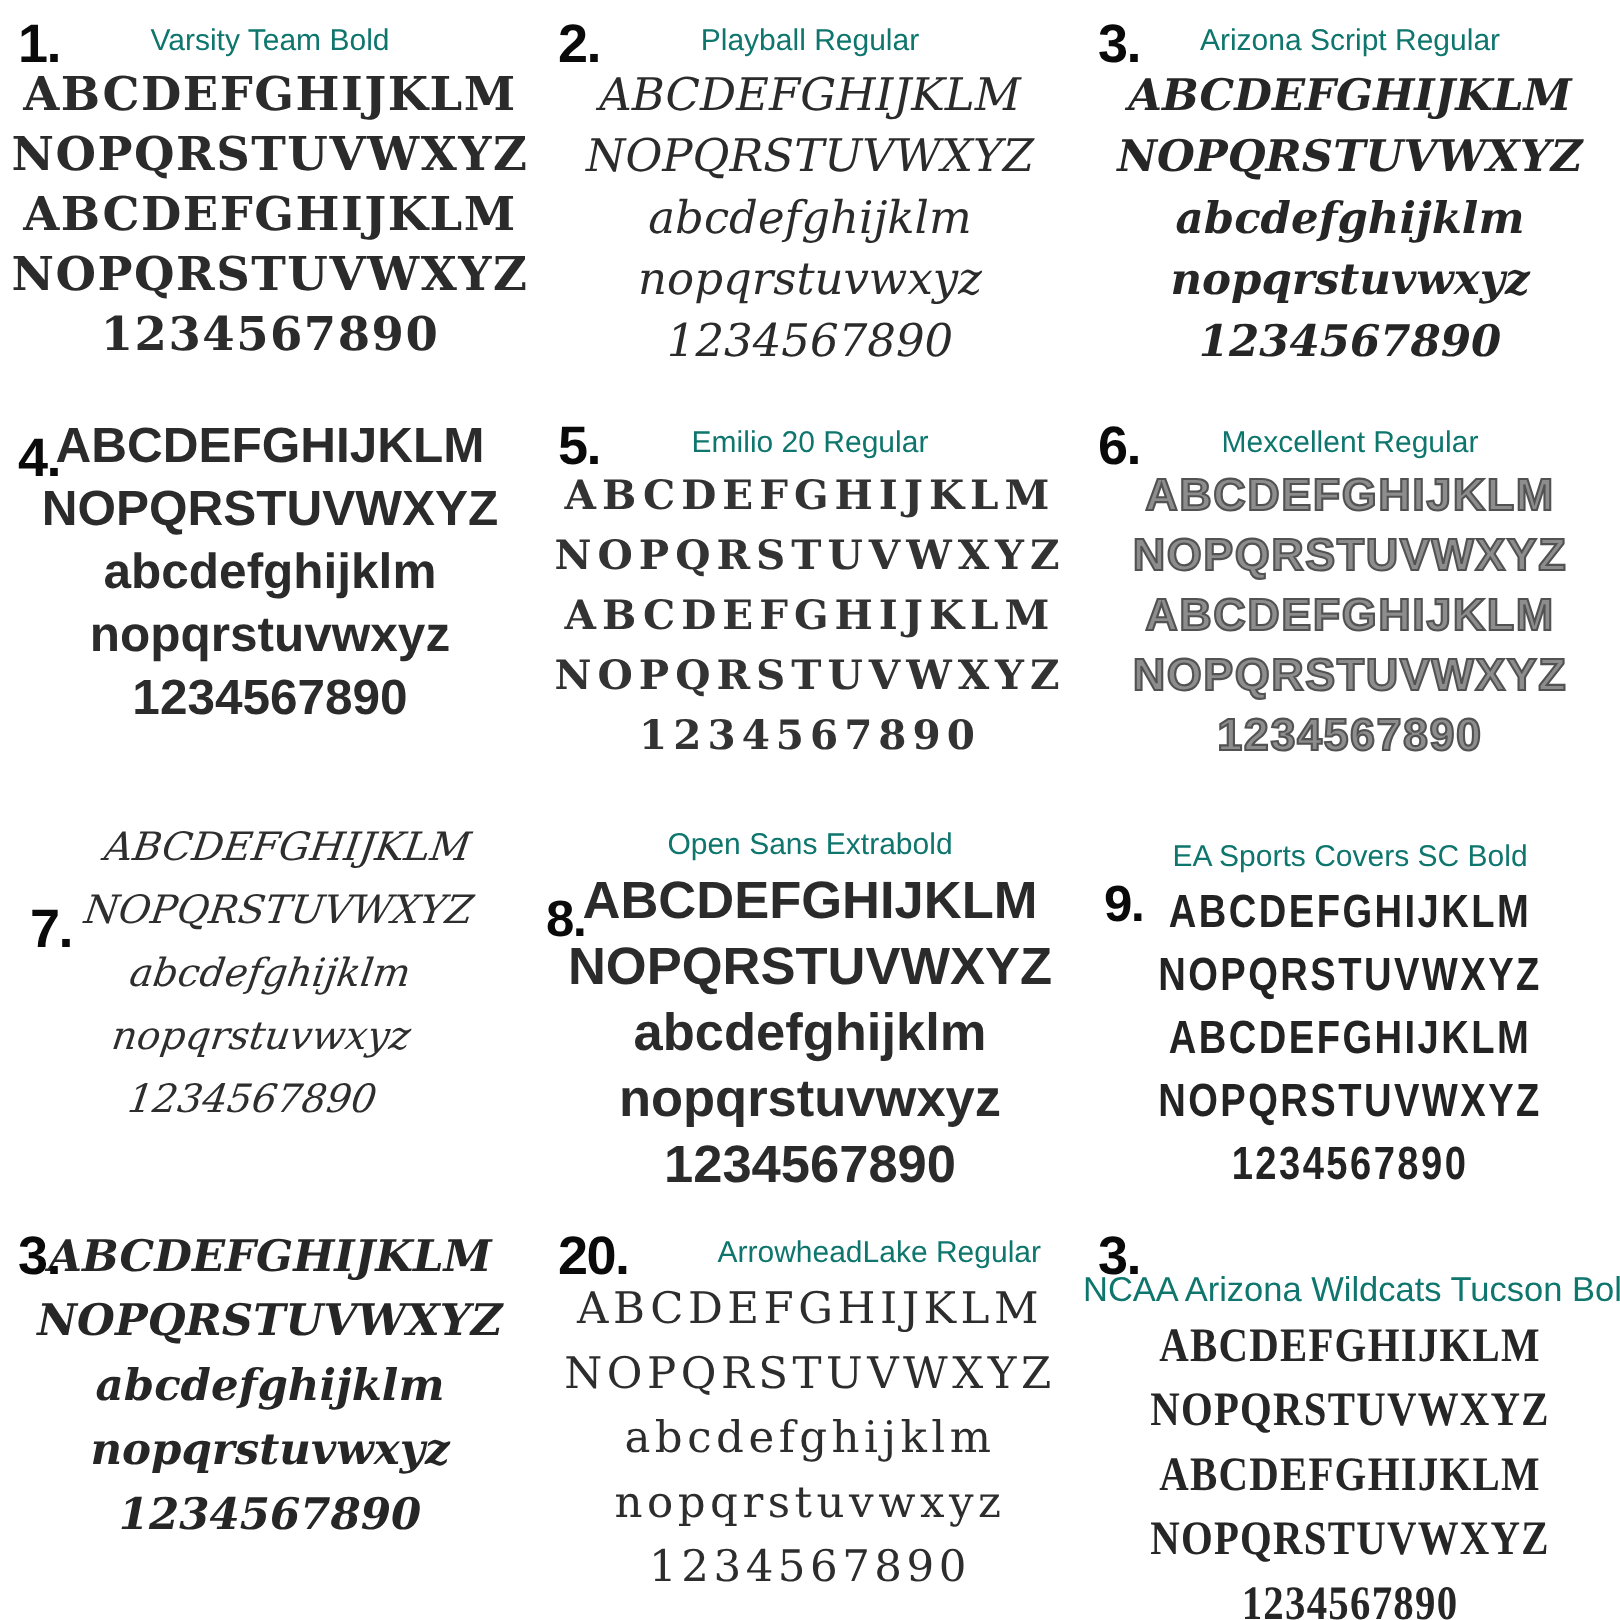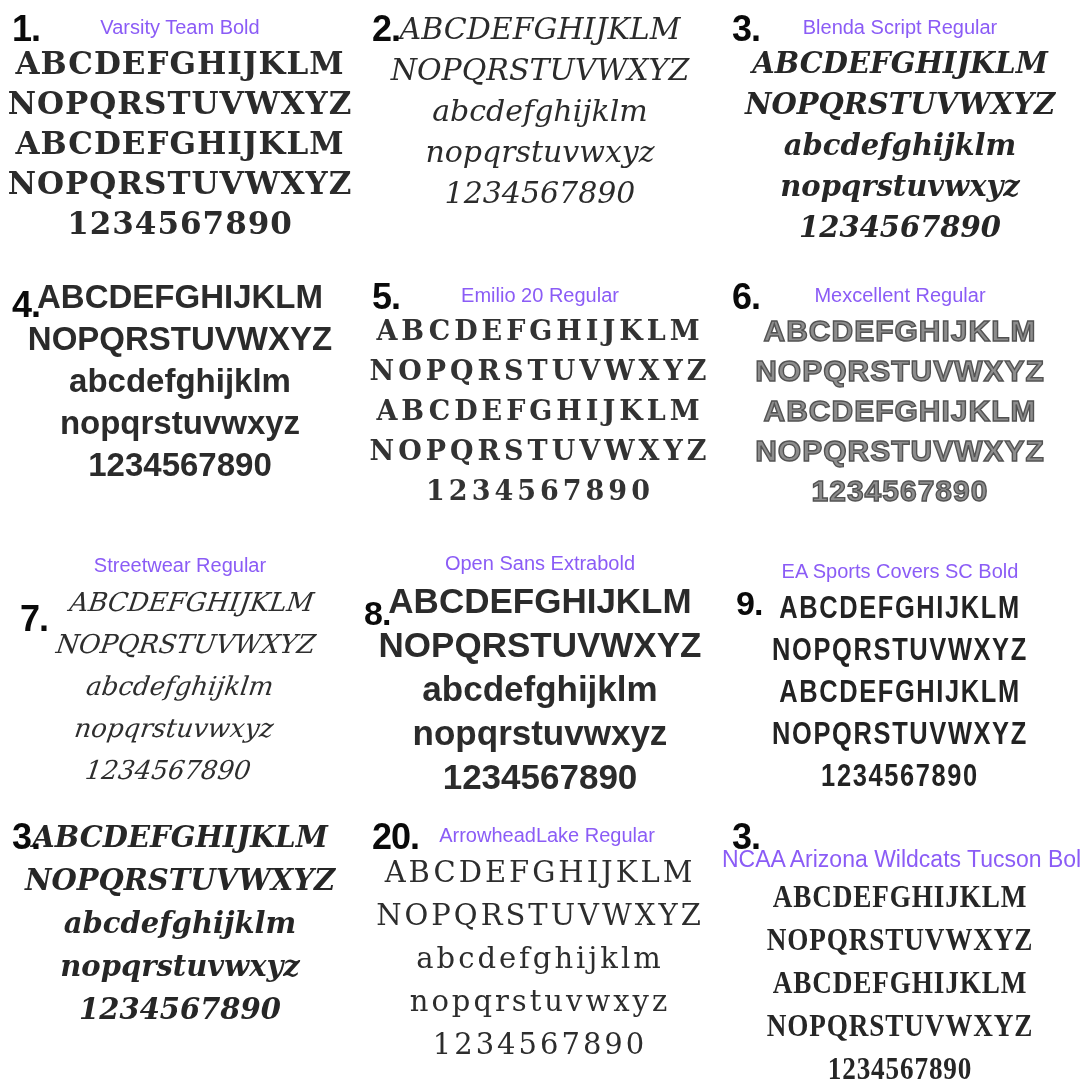--- a/index.html
+++ b/index.html
@@ -25,21 +25,21 @@
     font-family: "Liberation Sans", sans-serif;
     font-weight: 900;
     font-size: 36px;
     color: #0a0a0a;
     letter-spacing: -1px;
   }
 
   .label {
     text-align: center;
     font-size: 20px;
-    color: #8b5cf6;
+    color: #0f766e;
     margin: 8px 26px 4px;
     white-space: nowrap;
   }
 
   .lines {
     text-align: center;
     color: #242424;
   }
   .lines div { white-space: nowrap; }
 
@@ -75,21 +75,21 @@
   
   .s9 .num { top: 48px; left: 16px; font-size: 34px; }
   .s9 .label { margin-top: 16px; text-align: center; }
   .s9 .lines { font-family: "Liberation Sans", sans-serif; font-weight: 900; font-size: 31px; line-height: 42px; letter-spacing: 2px;
                color: #232323; transform: scaleX(0.82); transform-origin: 50% 0; }
 
   
   .s10 .lines { font-family: "DejaVu Serif", serif; font-style: italic; font-weight: 700; font-size: 29px; line-height: 43px; color: #262626; }
 
   
-  .s11 .label { text-align: center; margin-left: 40px; }
+  .s11 .label { text-align: right; margin-left: 40px; }
   .s11 .lines { font-family: "DejaVu Serif", serif; font-size: 29px; line-height: 43px; letter-spacing: 3px; color: #2d2d2d; }
 
   
   .s12 .label { font-size: 23px; margin: 30px 2px 2px; }
   .s12 .lines { font-family: "Liberation Serif", serif; font-weight: 700; font-size: 32px; line-height: 43px; letter-spacing: 1px;
                 color: #262626; transform: scaleX(0.85); transform-origin: 50% 0; }
 </style>
 </head>
 <body>
 
@@ -102,32 +102,33 @@
       <div>ABCDEFGHIJKLM</div>
       <div>NOPQRSTUVWXYZ</div>
       <div>ABCDEFGHIJKLM</div>
       <div>NOPQRSTUVWXYZ</div>
       <div>1234567890</div>
     </div>
   </section>
 
   <section class="cell s2">
     <div class="num">2.</div>
+    <div class="label">Playball Regular</div>
     <div class="lines">
       <div>ABCDEFGHIJKLM</div>
       <div>NOPQRSTUVWXYZ</div>
       <div>abcdefghijklm</div>
       <div>nopqrstuvwxyz</div>
       <div>1234567890</div>
     </div>
   </section>
 
   <section class="cell s3">
     <div class="num">3.</div>
-    <div class="label">Blenda Script Regular</div>
+    <div class="label">Arizona Script Regular</div>
     <div class="lines">
       <div>ABCDEFGHIJKLM</div>
       <div>NOPQRSTUVWXYZ</div>
       <div>abcdefghijklm</div>
       <div>nopqrstuvwxyz</div>
       <div>1234567890</div>
     </div>
   </section>
 
   <section class="cell s4">
@@ -160,21 +161,20 @@
       <div>ABCDEFGHIJKLM</div>
       <div>NOPQRSTUVWXYZ</div>
       <div>ABCDEFGHIJKLM</div>
       <div>NOPQRSTUVWXYZ</div>
       <div>1234567890</div>
     </div>
   </section>
 
   <section class="cell s7">
     <div class="num">7.</div>
-    <div class="label">Streetwear Regular</div>
     <div class="lines">
       <div>ABCDEFGHIJKLM</div>
       <div>NOPQRSTUVWXYZ</div>
       <div>abcdefghijklm</div>
       <div>nopqrstuvwxyz</div>
       <div>1234567890</div>
     </div>
   </section>
 
   <section class="cell s8">

